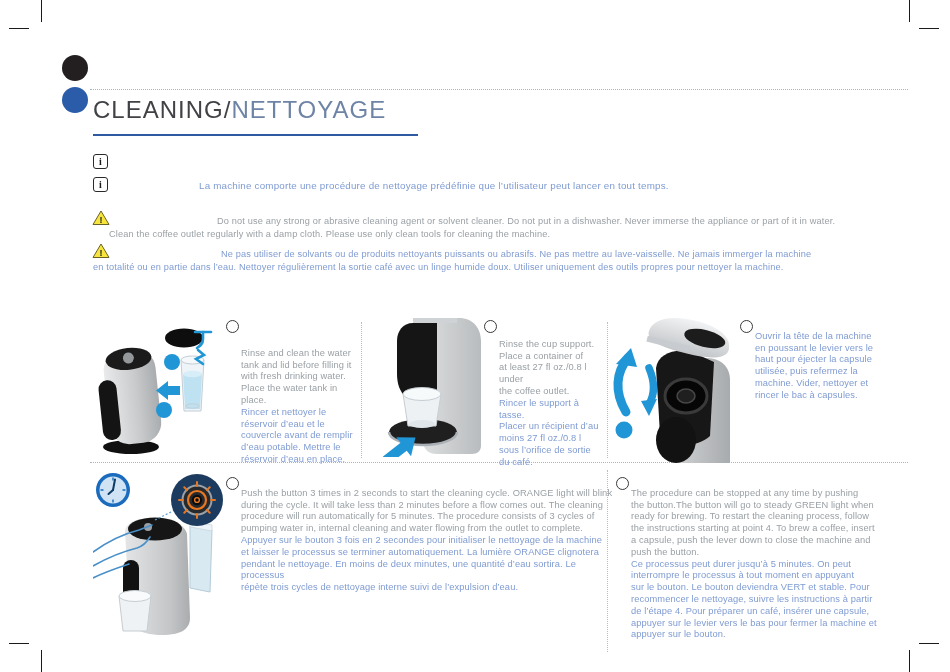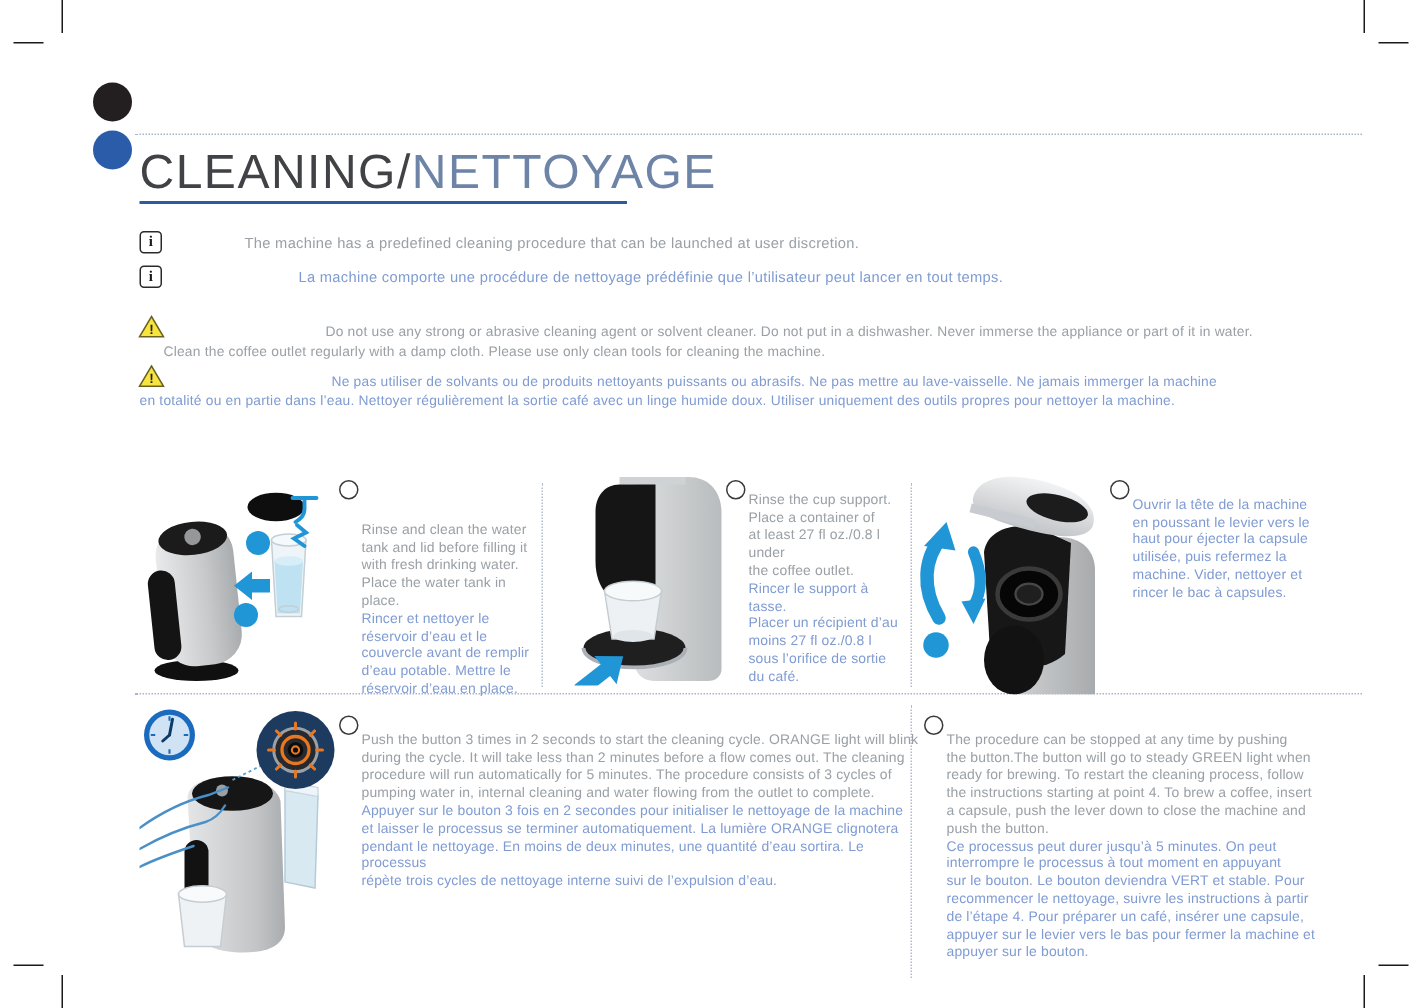--- a/index.html
+++ b/index.html
@@ -9,21 +9,21 @@
   }
   .abs{position:absolute;}
   
   .crop-v{position:absolute;width:1px;height:22px;background:#1a1a1a;}
   .crop-h{position:absolute;width:20px;height:1px;background:#1a1a1a;}
   
   .dot-circle{position:absolute;width:26px;height:26px;border-radius:50%;}
   .rule-dotted-h{position:absolute;border-top:1px dotted #a9b4c9;height:0;}
   .rule-dotted-v{position:absolute;border-left:1px dotted #b4bdcd;width:0;}
   .title{
-    position:absolute;left:93px;top:96px;font-size:32px;font-weight:300;
+    position:absolute;left:93px;top:96px;font-size:24px;font-weight:300;
     letter-spacing:1px;white-space:nowrap;
   }
   .title .t-en{color:#414246;}
   .title .t-fr{color:#6e84a6;}
   .title-underline{position:absolute;left:93px;top:134px;width:325px;height:2px;background:#2d5aa0;}
   
   .info-box{
     position:absolute;width:13px;height:13px;border:1.2px solid #2a2a2a;border-radius:3px;
     display:flex;align-items:center;justify-content:center;
     font-family:"Liberation Serif", serif;font-weight:bold;font-size:10px;color:#1a1a1a;
@@ -60,21 +60,20 @@
   <div class="dot-circle" style="left:62px;top:87px;background:#2a5caa;"></div>
   <div class="rule-dotted-h" style="left:90px;top:89px;width:818px;"></div>
   <div class="title">
     <span class="t-en">CLEANING/</span><span class="t-fr">NETTOYAGE</span>
   </div>
   <div class="title-underline"></div>
 
   <div class="info-box" style="left:93px;top:154px;">
       <span>i</span>
     </div>
-  <div class="note-text note-en" style="left:163px;top:157px;">The machine has a predefined cleaning procedure that can be launched at user discretion.</div>
   <div class="info-box" style="left:93px;top:177px;">
       <span>i</span>
     </div>
   <div class="note-text note-fr" style="left:167px;top:180px;margin-left:32px;">La machine comporte une procédure de nettoyage prédéfinie que l’utilisateur peut lancer en tout temps.</div>
 
   <svg class="abs" style="left:92px;top:210px;" width="18" height="16" viewBox="0 0 18 16">
     <path d="M9 1 L17 14.5 H1 Z" fill="#f7e43c" stroke="#6a6224" stroke-width="1"></path>
     <text x="9" y="12.5" font-size="9" font-weight="bold" text-anchor="middle" fill="#22222a">!</text>
   </svg>
   <div class="warn-text warn-en" style="left:93px;top:215px;">Do not use any strong or abrasive cleaning agent or solvent cleaner. Do not put in a dishwasher. Never immerse the appliance or part of it in water.
@@ -240,21 +239,21 @@
 Place the water tank in
 place.
 </span><span class="fr">Rincer et nettoyer le
 réservoir d’eau et le
 couvercle avant de remplir
 d’eau potable. Mettre le
 réservoir d’eau en place.</span>
   </div>
 
   <div class="step-circle" style="left:484px;top:320px;"></div>
-  <div class="step-text" style="left:499px;top:316px;width:115px;">
+  <div class="step-text" style="left:499px;top:327px;width:115px;">
     <span class="en">Rinse the cup support.
 Place a container of
 at least 27 fl oz./0.8 l
 under
 the coffee outlet.
 </span><span class="fr">Rincer le support à
 tasse.
 Placer un récipient d’au
 moins 27 fl oz./0.8 l
 sous l’orifice de sortie

